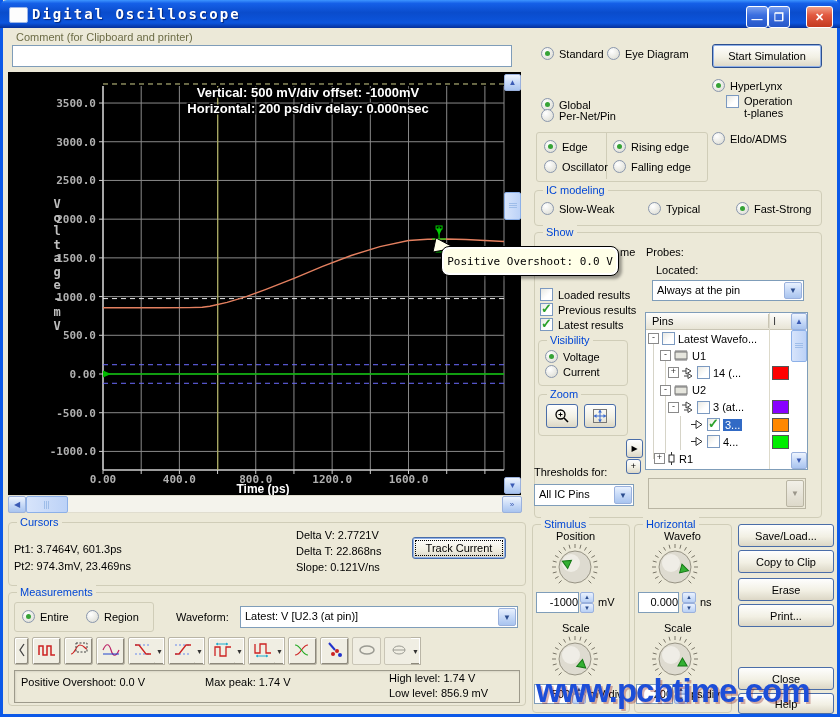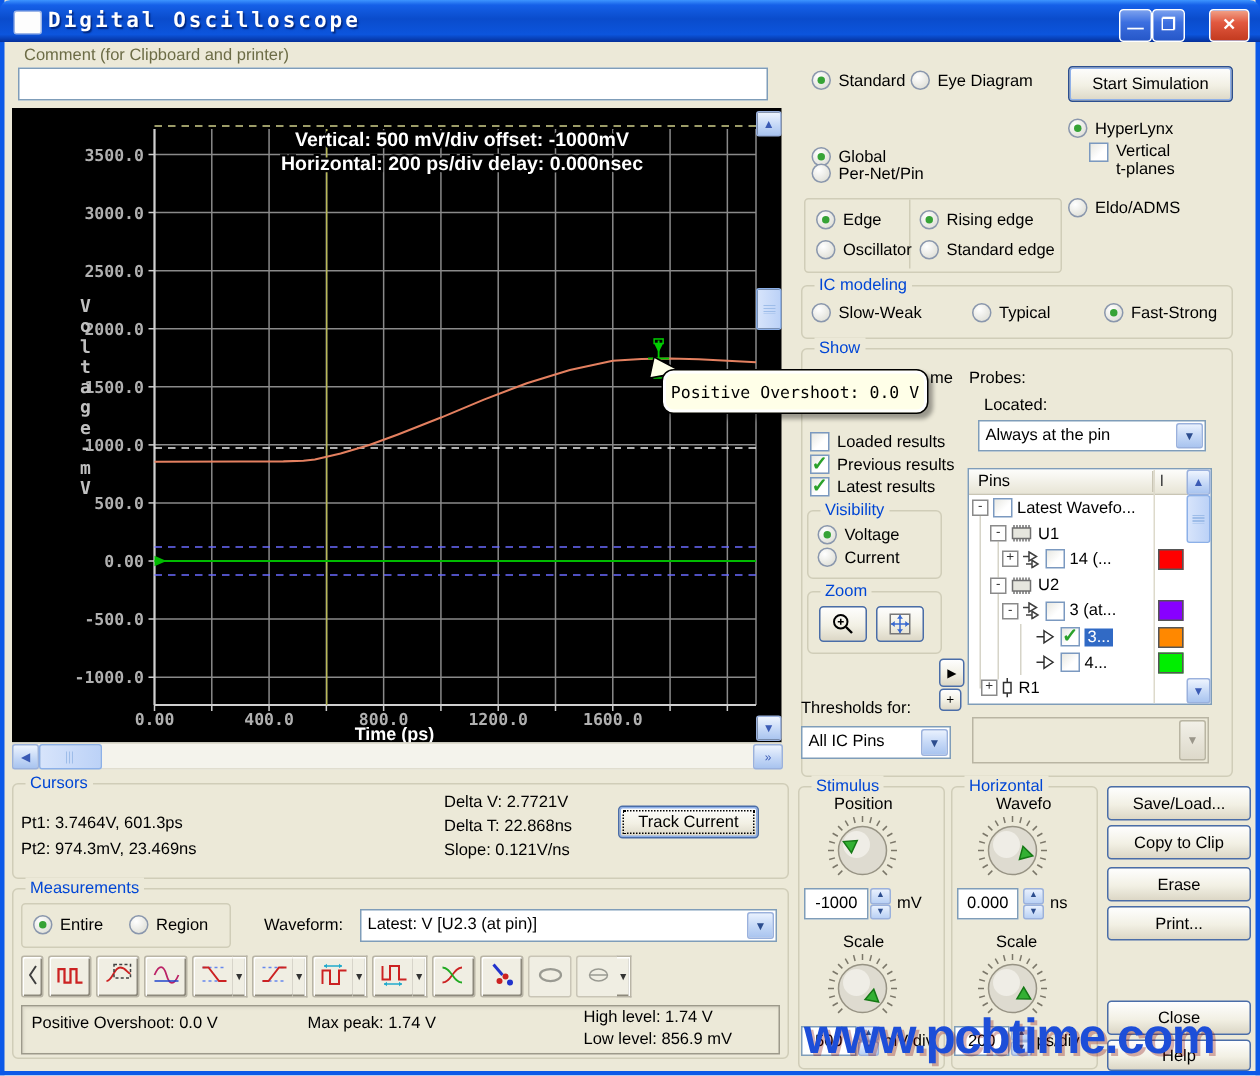--- a/index.html
+++ b/index.html
@@ -39,21 +39,21 @@
   .btn.focusbtn{outline:1px dotted #000;outline-offset:-4px;box-shadow:inset 0 0 0 1px #8fb0e8}
   
   .tinput{position:absolute;border:1px solid #7f9db9;background:#fff}
   .combo{position:absolute;border:1px solid #7f9db9;background:#fff;box-sizing:border-box}
   .cval{display:block;font-size:11px;padding:3px 20px 0 4px;white-space:nowrap;overflow:hidden}
   .carrow{position:absolute;top:1px;right:1px;bottom:1px;width:16px;border:1px solid #9ab1dd;border-radius:2px;
     background:linear-gradient(180deg,#e9f1fe,#c6d9f7 50%,#a9c4ef);color:#2c4d8e;font-size:8px;
     display:flex;align-items:center;justify-content:center}
   .combo.dis{background:#ece9d8;border-color:#b9b5a3}
   .combo.dis .carrow{background:linear-gradient(180deg,#f2f0e8,#ddd9ca);border-color:#b9b5a3;color:#9a968a}
-  .vbox{position:absolute;border:1px solid #7f9db9;background:#fff;font-size:11px;text-align:center;box-sizing:border-box;padding-top:3px}
+  .vbox{position:absolute;border:1px solid #7f9db9;background:#fff;font-size:11px;text-align:right;box-sizing:border-box;padding-top:3px}
   .spin{position:absolute;width:14px;display:flex;flex-direction:column}
   .spin span{flex:1;border:1px solid #9ab1dd;border-radius:2px;background:linear-gradient(180deg,#e9f1fe,#b9d0f4);
     color:#2c4d8e;font-size:6px;display:flex;align-items:center;justify-content:center}
   
   .sbb{position:absolute;border:1px solid #9ab1dd;border-radius:2px;background:linear-gradient(180deg,#eef4fe,#c2d6f6 60%,#a9c4ef);
     color:#3b5bb5;font-size:8px;display:flex;align-items:center;justify-content:center}
   .sbthumb{position:absolute;border:1px solid #8cb0e8;border-radius:2px;background:linear-gradient(90deg,#d7e4fb,#bcd2f7)}
   .grip{position:absolute;left:50%;top:50%;transform:translate(-50%,-50%);width:8px;height:6px;
     background:repeating-linear-gradient(180deg,#9ebde9 0 1px,transparent 1px 2px)}
   .gripv{position:absolute;left:50%;top:50%;transform:translate(-50%,-50%);height:8px;width:6px;
@@ -243,31 +243,31 @@
   <div class="row" style="left:544px;top:160px">
     <span class="radio"></span>
       <span class="lab">Oscillator</span>
   </div>
   <div class="row" style="left:613px;top:140px">
     <span class="radio sel"></span>
       <span class="lab">Rising edge</span>
   </div>
   <div class="row" style="left:613px;top:160px">
     <span class="radio"></span>
-      <span class="lab">Standard edge</span>
+      <span class="lab">Falling edge</span>
   </div>
 
   <div class="row" style="left:712px;top:79px">
     <span class="radio sel"></span>
       <span class="lab">HyperLynx</span>
   </div>
   <div class="row" style="left:726px;top:95px;align-items:flex-start">
     <span class="cb"></span>
     <span style="display:flex;flex-direction:column">
-      <span class="lab">Vertical</span>
+      <span class="lab">Operation</span>
       <span class="lab">t-planes</span>
     </span>
   </div>
   <div class="row" style="left:712px;top:132px">
     <span class="radio"></span>
       <span class="lab">Eldo/ADMS</span>
   </div>
 
   <div class="grp" style="left:534px;top:190px;width:286px;height:34px">
     <span class="cap">IC modeling</span>

